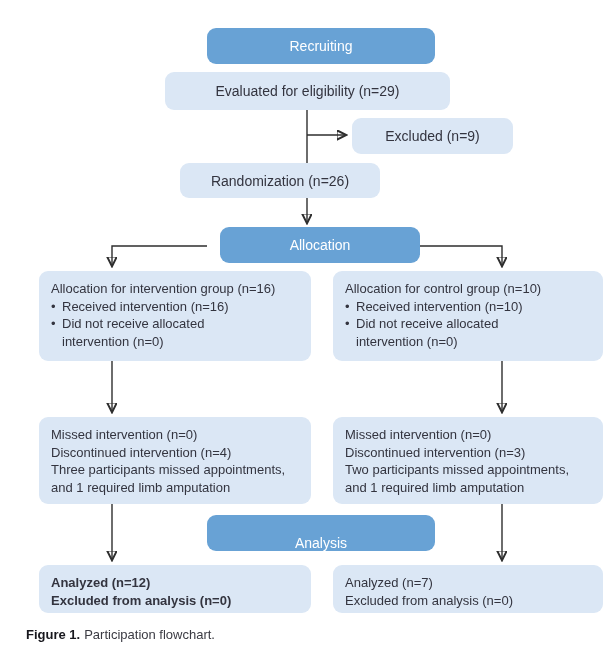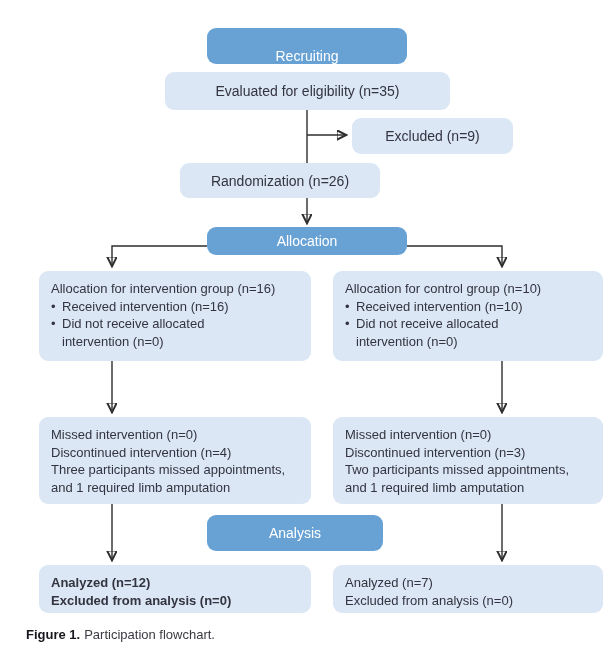--- a/index.html
+++ b/index.html
@@ -43,37 +43,37 @@
     <path d="M307,135 H345" marker-end="url(#ah)"></path>
     <path d="M307,198 V222" marker-end="url(#ah)"></path>
     <path d="M207,246 H112 V265" marker-end="url(#ah)"></path>
     <path d="M407,246 H502 V265" marker-end="url(#ah)"></path>
     <path d="M112,361 V411" marker-end="url(#ah)"></path>
     <path d="M502,361 V411" marker-end="url(#ah)"></path>
     <path d="M112,504 V559" marker-end="url(#ah)"></path>
     <path d="M502,504 V559" marker-end="url(#ah)"></path>
   </svg>
 
-  <div class="box hdr" style="left:207px;top:28px;width:200px;height:36px;align-items:flex-end;">
+  <div class="box hdr" style="left:207px;top:28px;width:228px;height:36px;">
     <span>Recruiting</span>
   </div>
 
   <div class="box lt ctr" style="left:165px;top:72px;width:285px;height:38px;">
-    <span>Evaluated for eligibility (n=35)</span>
+    <span>Evaluated for eligibility (n=29)</span>
   </div>
 
   <div class="box lt ctr" style="left:352px;top:118px;width:161px;height:36px;">
     <span>Excluded (n=9)</span>
   </div>
 
   <div class="box lt ctr" style="left:180px;top:163px;width:200px;height:35px;border-radius:9px;">
     <span>Randomization (n=26)</span>
   </div>
 
-  <div class="box hdr" style="left:207px;top:227px;width:200px;height:28px;">
+  <div class="box hdr" style="left:220px;top:227px;width:200px;height:36px;">
     <span>Allocation</span>
   </div>
 
   <div class="box lt colbox" style="left:26px;top:271px;width:272px;height:90px;">
     <div>Allocation for intervention group (n=16)</div>
     <div class="bullet-row">
       <span class="b">•</span>
       <span class="t">Received intervention (n=16)</span>
     </div>
     <div class="bullet-row">
@@ -102,21 +102,21 @@
     <div>and 1 required limb amputation</div>
   </div>
 
   <div class="box lt colbox" style="left:320px;top:417px;width:270px;height:87px;">
     <div>Missed intervention (n=0)</div>
     <div>Discontinued intervention (n=3)</div>
     <div>Two participants missed appointments,</div>
     <div>and 1 required limb amputation</div>
   </div>
 
-  <div class="box hdr" style="left:207px;top:515px;width:176px;height:36px;">
+  <div class="box hdr" style="left:207px;top:515px;width:228px;height:36px;align-items:flex-end;">
     <span>Analysis</span>
   </div>
 
   <div class="box lt colbox" style="left:26px;top:565px;width:272px;height:48px;font-weight:bold;">
     <div>Analyzed (n=12)</div>
     <div>Excluded from analysis (n=0)</div>
   </div>
 
   <div class="box lt colbox" style="left:320px;top:565px;width:270px;height:48px;">
     <div>Analyzed (n=7)</div>

